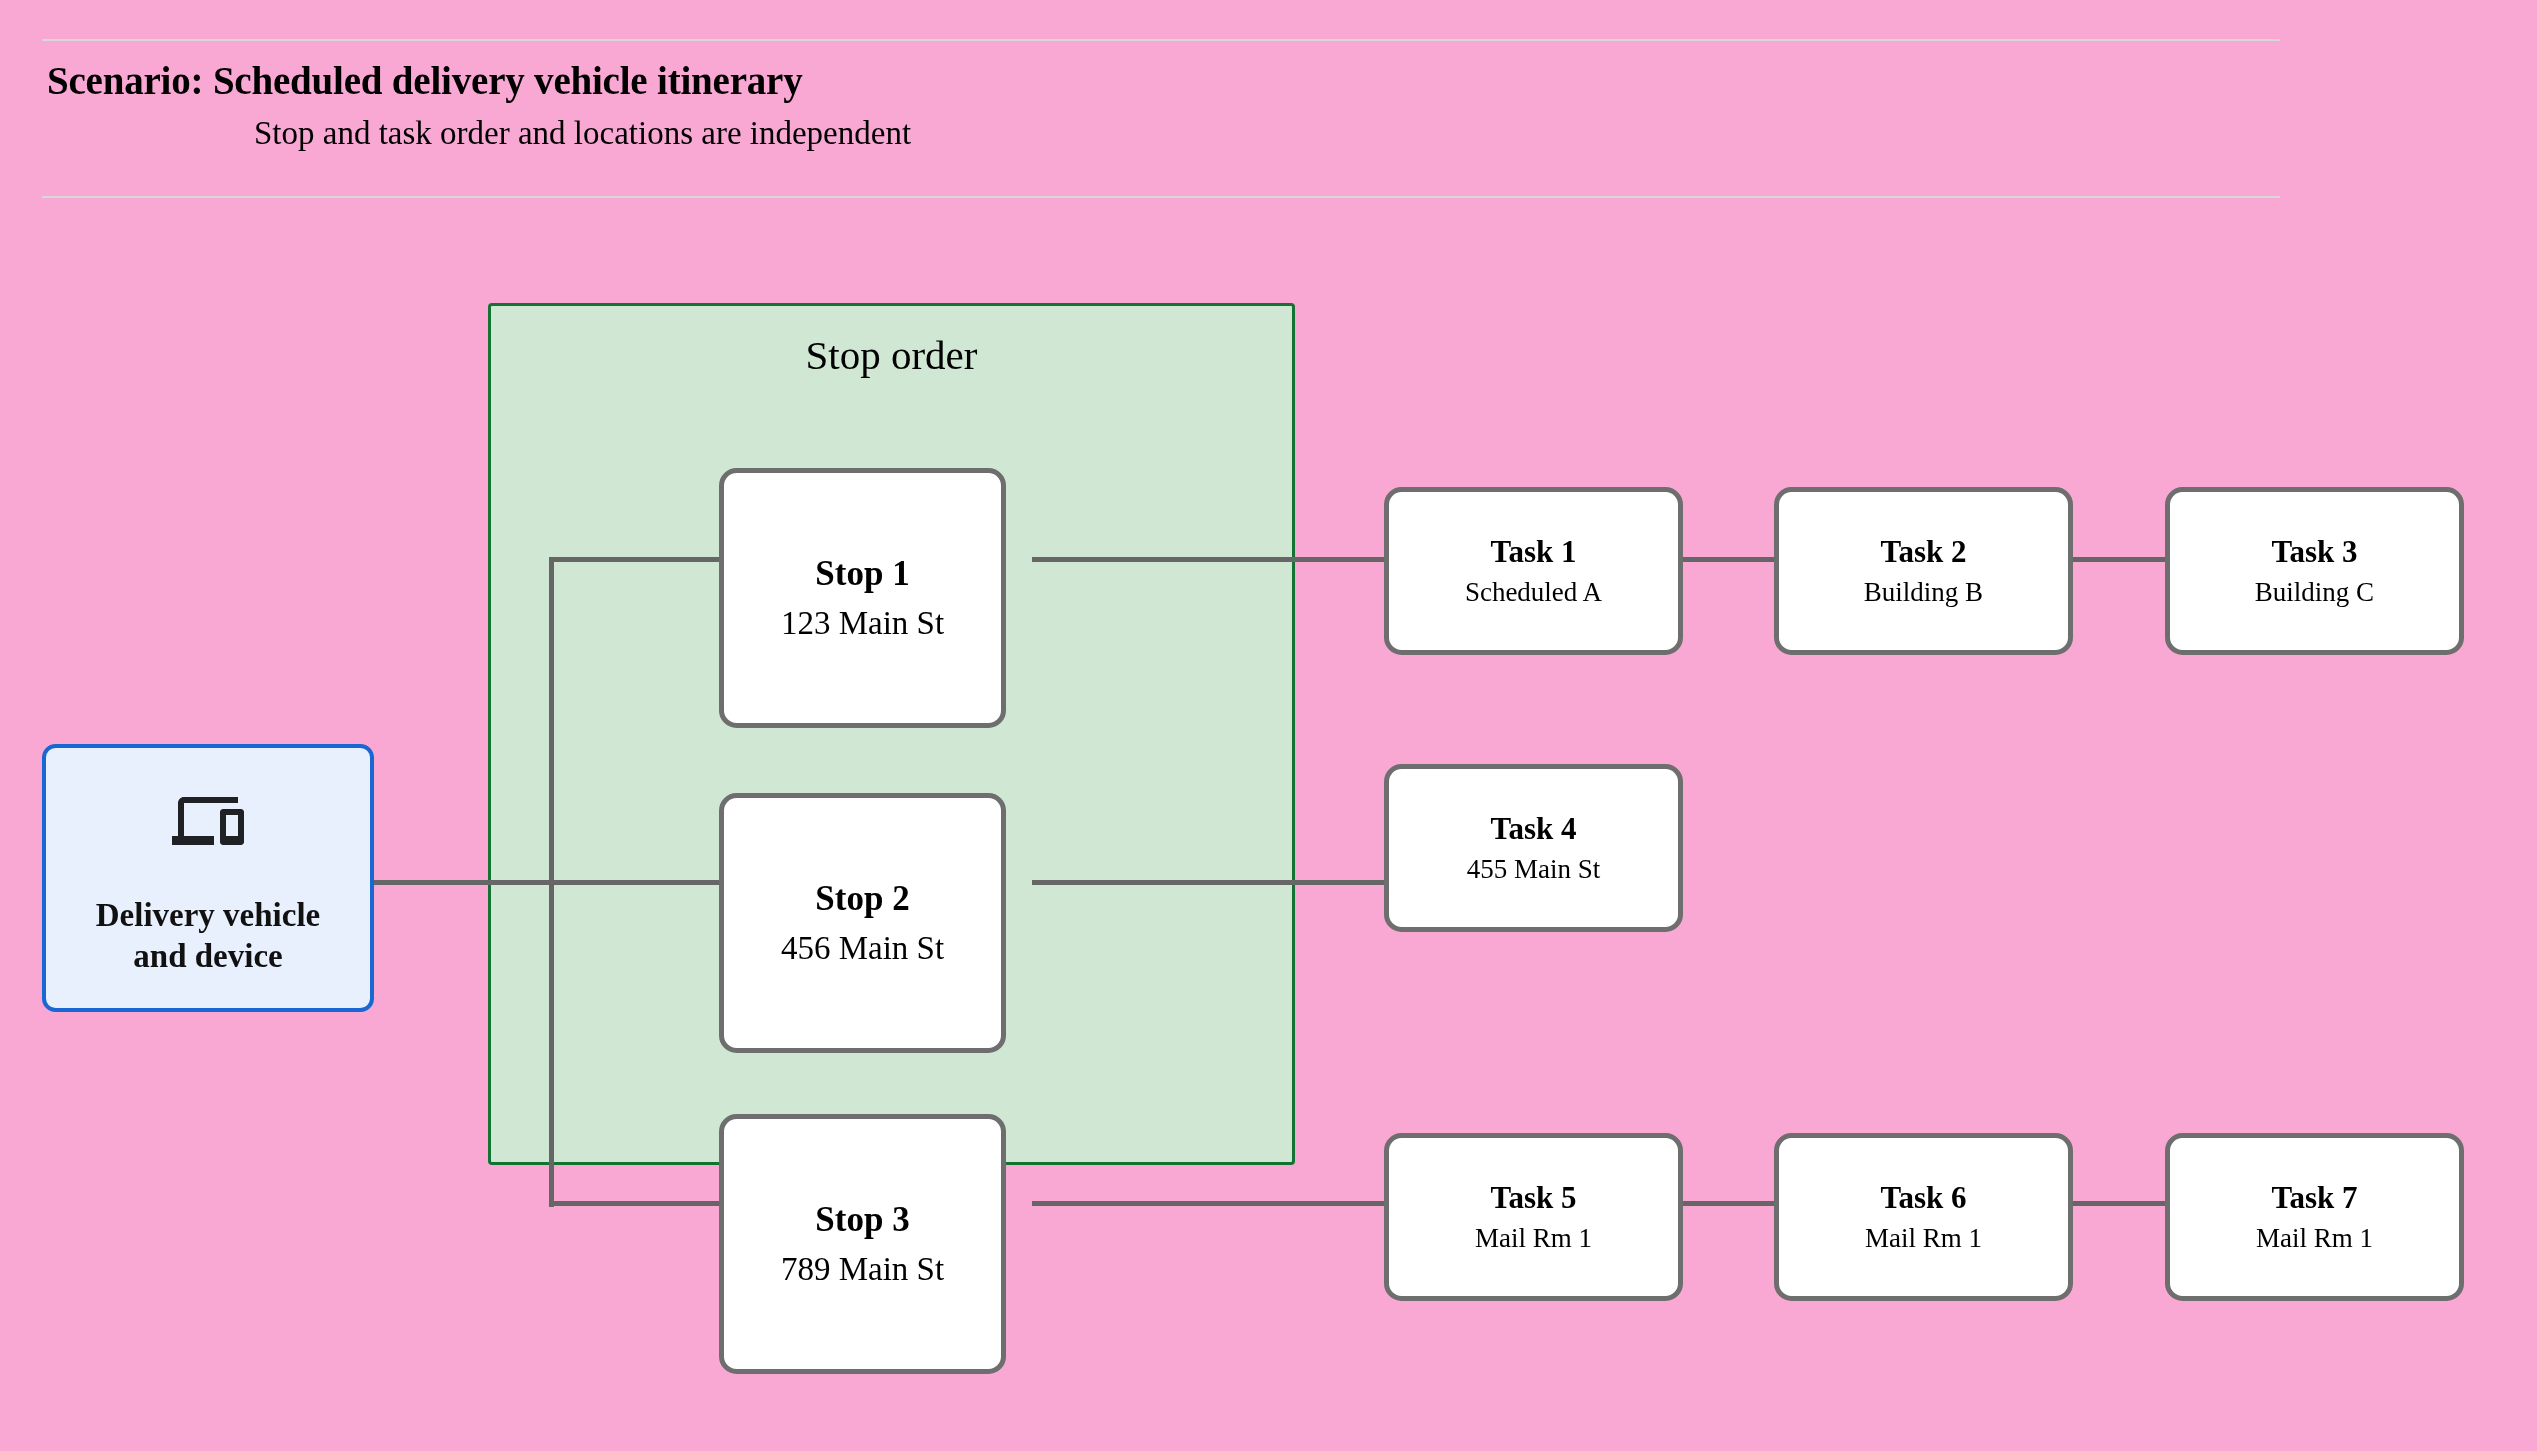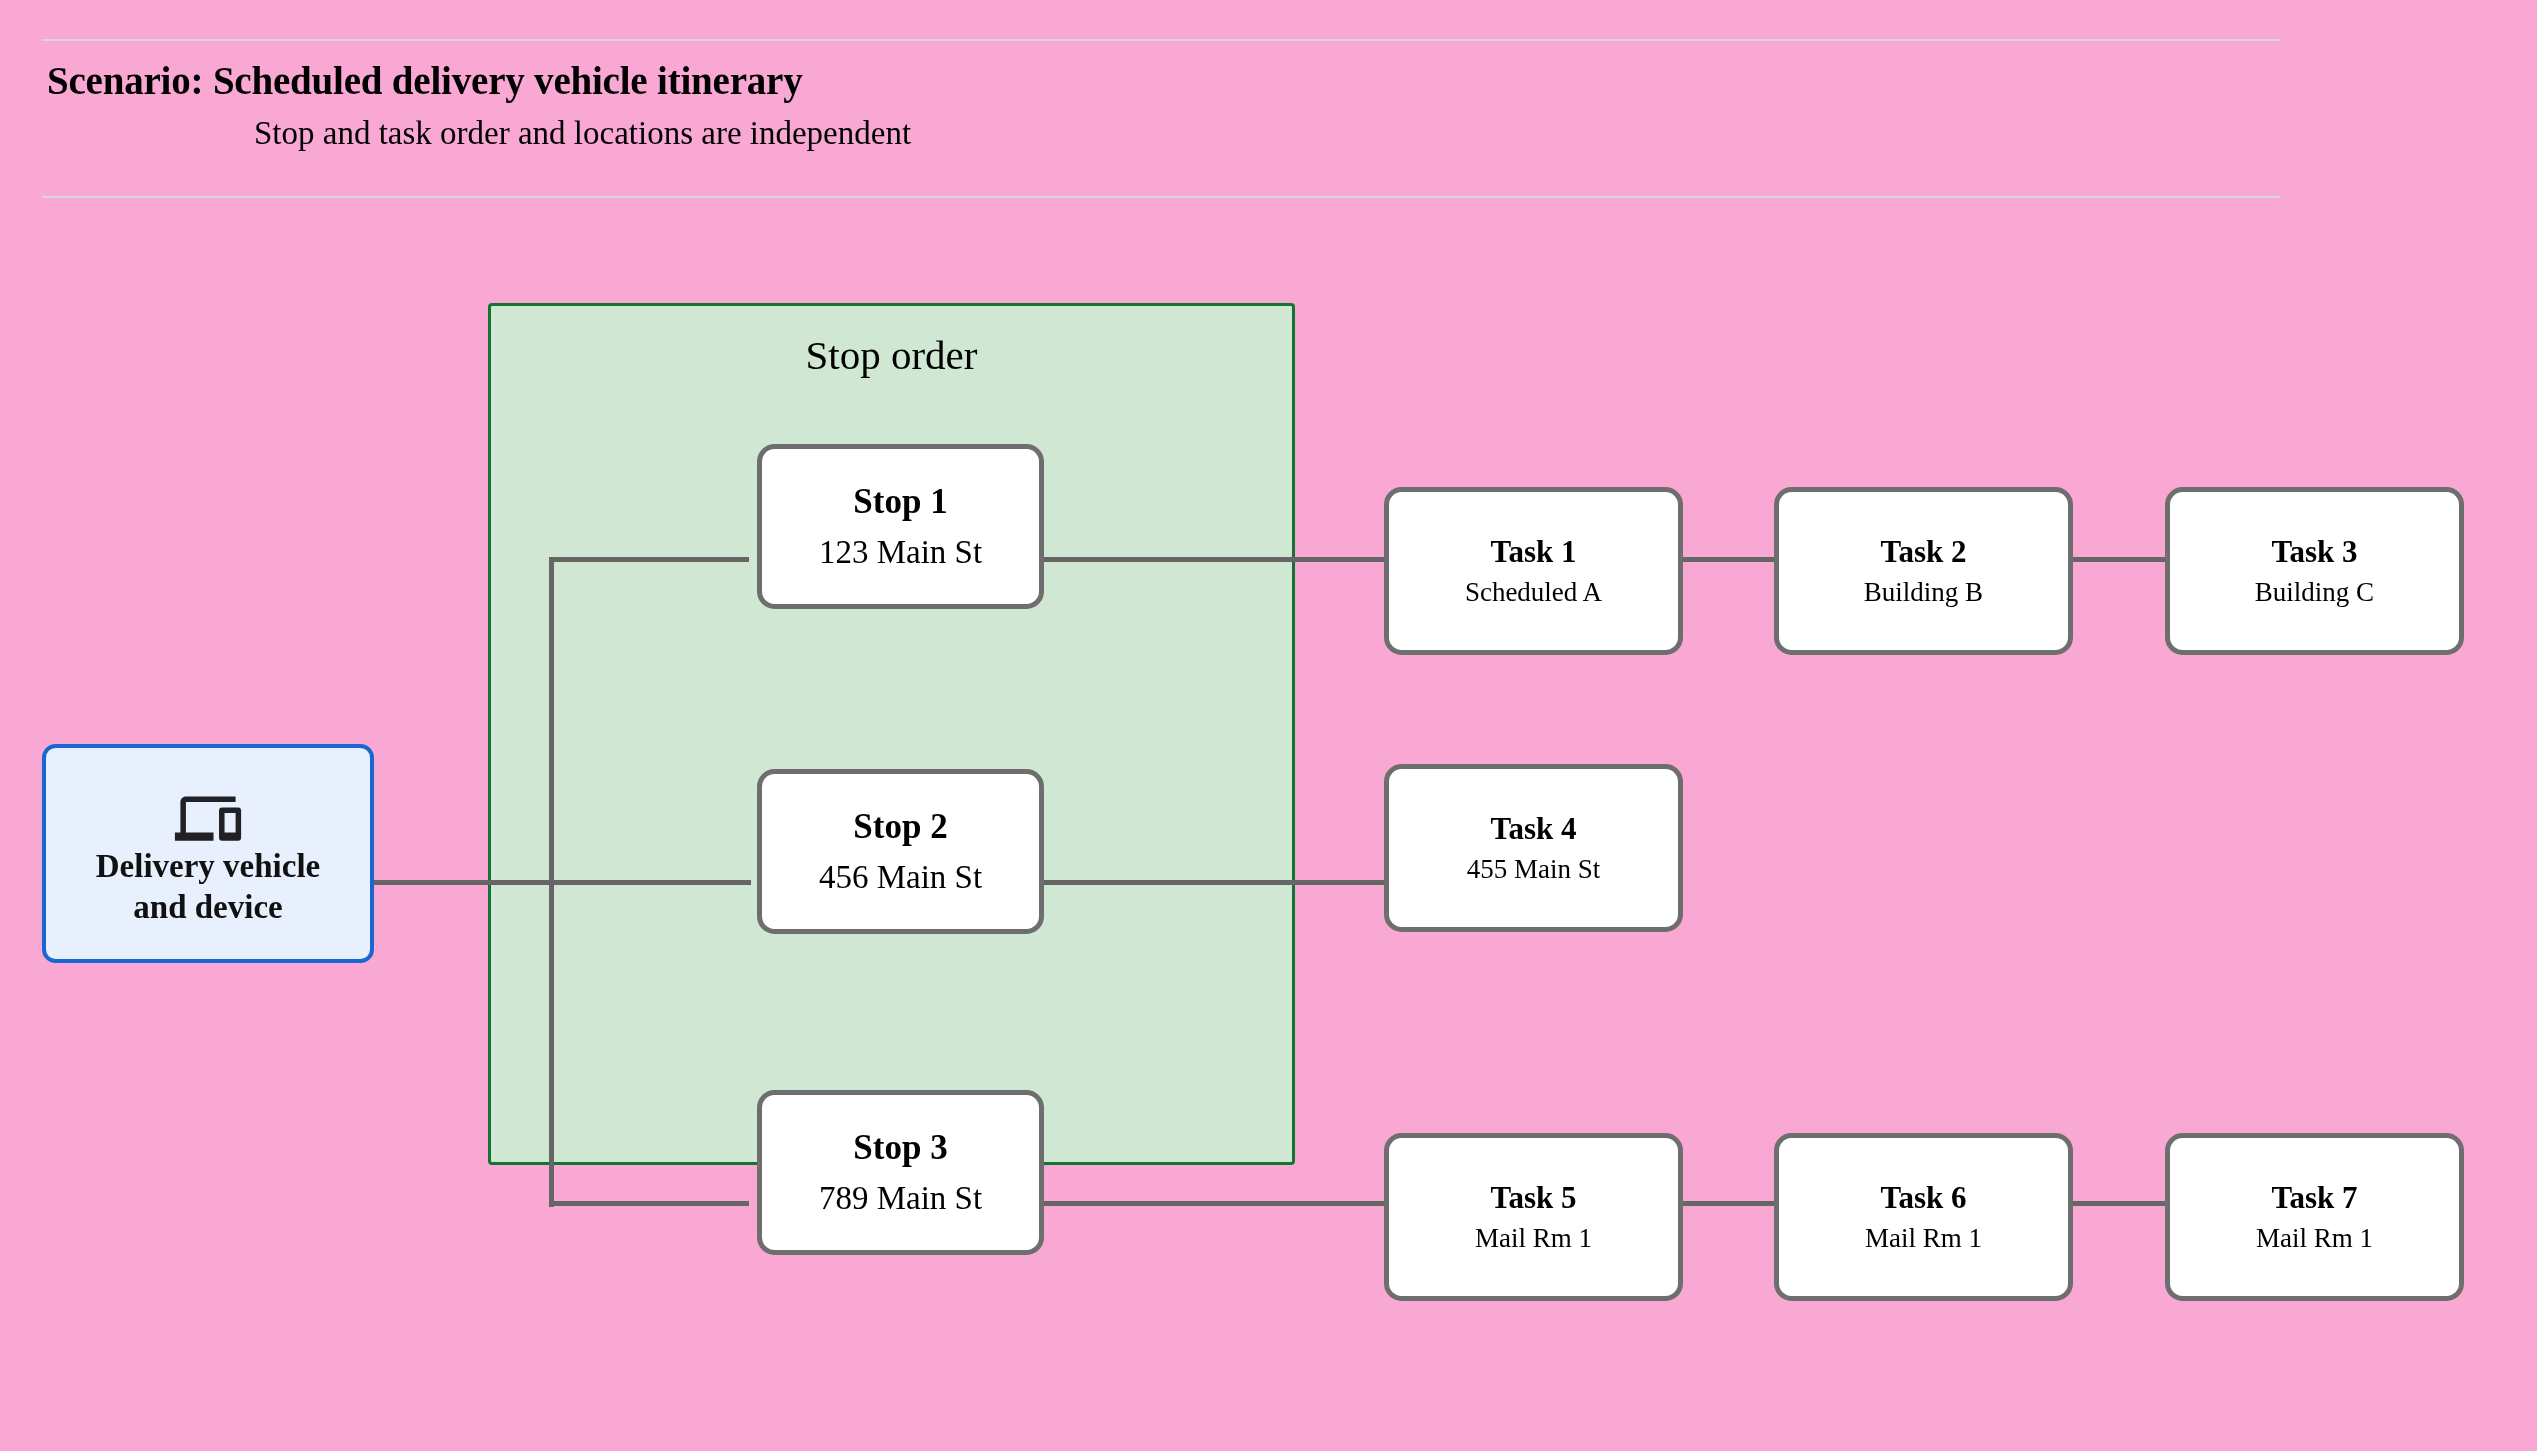--- a/index.html
+++ b/index.html
@@ -98,24 +98,25 @@
     border: 5.8px solid #6e6e6e;
     border-radius: 17.5px;
     box-sizing: border-box;
     display: flex;
     flex-direction: column;
     align-items: center;
     justify-content: center;
     text-align: center;
   }
   .stop-node {
-    left: 757px;
+    left: 719px;
     width: 287px;
-    height: 165px;
+    height: 260px;
     gap: 11.6px;
+    margin-top: 24px;
   }
   .stop-node .node-title { font-size: 35px; font-weight: 700; }
   .stop-node .node-sub   { font-size: 33px; font-weight: 400; }
   .task-node {
     width: 299px;
     height: 168px;
     gap: 7.8px;
   }
   .task-node .node-title { font-size: 31px; font-weight: 700; }
   .task-node .node-sub   { font-size: 27px; font-weight: 400; }
@@ -128,21 +129,21 @@
   #t1, #t2, #t3 { top: 487px; }
   #t4           { top: 764px; }
   #t5, #t6, #t7 { top: 1133px; }
 
   
   #device-box {
     position: absolute;
     left: 42px;
     top: 744px;
     width: 332px;
-    height: 219px;
+    height: 268px;
     background: #e8f0fe;
     border: 4.8px solid #1967d2;
     border-radius: 13.6px;
     box-sizing: border-box;
     display: flex;
     flex-direction: column;
     align-items: center;
     justify-content: space-between;
     padding: 43px 7.8px 31px;
   }

